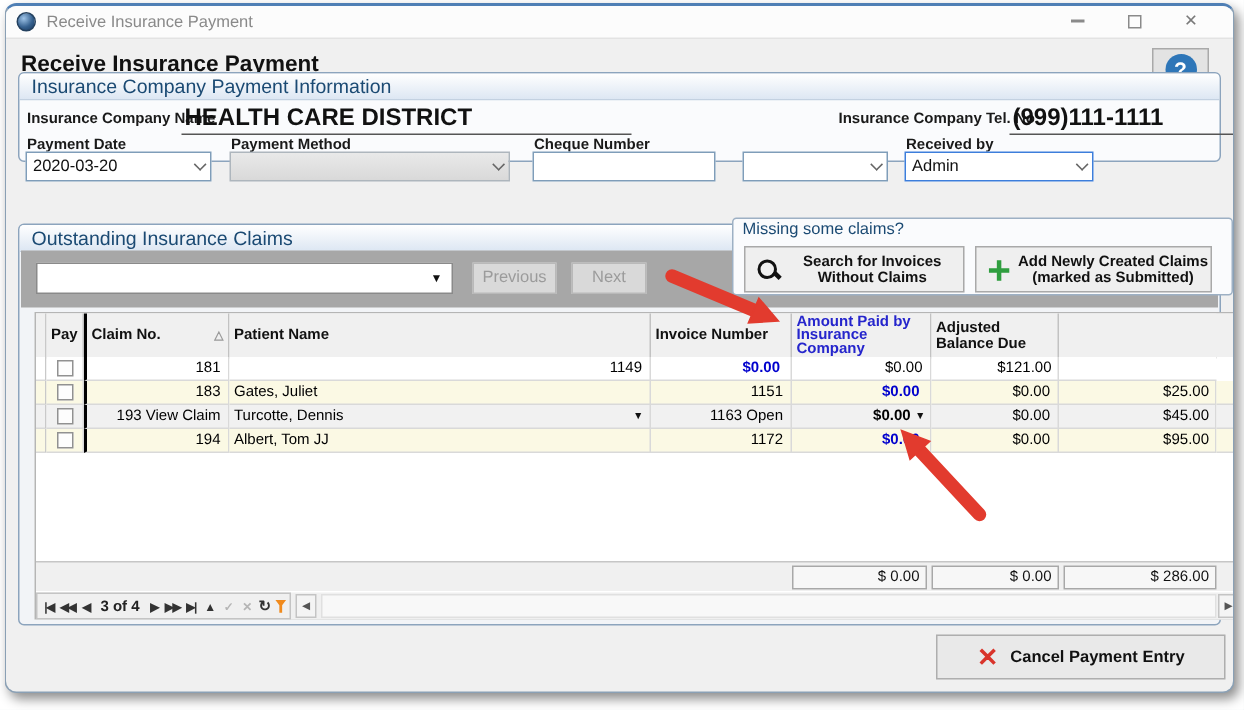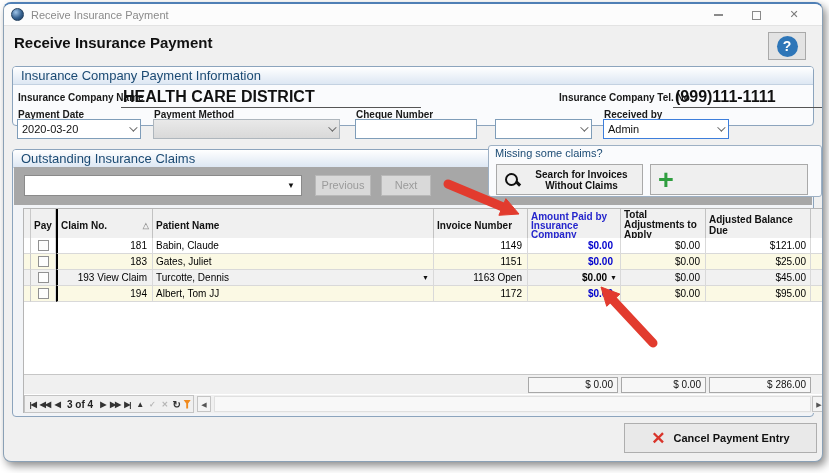--- a/index.html
+++ b/index.html
@@ -18,21 +18,21 @@
   .btn-min  { right:96px; } .btn-max { right:58px; } .btn-close { right:20px; }
   .minbar { display:inline-block; width:9px; height:2px; background:#8a8a8a; vertical-align:middle; }
   .maxbox { display:inline-block; width:9px; height:9px; border:1.5px solid #8a8a8a; vertical-align:middle; }
   
   .heading { position:absolute; left:10px; top:30px; font-size:15px; font-weight:bold; color:#111; }
   .help-btn { position:absolute; right:16px; top:28px; width:38px; height:28px; background:#e3e3e3; border:1px solid #a9a9a9; text-align:center; }
   .help-circle { display:inline-block; margin-top:3px; width:21px; height:21px; border-radius:50%; background:#2e76b8; color:#fff; font-weight:bold; font-size:14px; line-height:21px; }
   
   .groupbox { position:absolute; left:8px; right:8px; background:#fafbfd; border:1px solid #8ca4bd; border-radius:4px; }
   .gb-title { height:18px; padding:1px 8px; font-size:13px; color:#1b4a73; background:linear-gradient(#ffffff,#dde7f3); border-bottom:1px solid #c3d1e1; border-radius:3px 3px 0 0; }
-  .box-info { top:62px; height:60px; }
+  .box-info { top:44px; height:60px; }
   .box-claims { top:145px; height:268px; background:#f2f4f7; }
   .flabel { position:absolute; font-size:10px; font-weight:bold; color:#1a1a1a; white-space:nowrap; }
   .fvalue-line { position:absolute; font-size:16px; font-weight:bold; color:#111; border-bottom:1px solid #555; padding:0 2px 1px 2px; white-space:nowrap; }
   .combo { position:absolute; height:20px; background:#fff; border:1px solid #7f9db9; font-size:11px; line-height:18px; padding-left:4px; color:#111; }
   .combo.disabled { background:linear-gradient(#e9e9e9,#d9d9d9); border-color:#aeb6bd; }
   .combo.focused { border:1px solid #3d7edb; }
   .chev { position:absolute; right:5px; top:6px; width:6px; height:6px; border-right:1.6px solid #666; border-bottom:1.6px solid #666; transform:rotate(45deg) translateY(-2px); }
   .textinput { position:absolute; height:20px; background:#fff; border:1px solid #7f9db9; font-size:11px; padding:0 4px; font-family:"Liberation Sans",sans-serif; }
   
   .claims-toolbar { position:absolute; left:1px; right:1px; top:17px; height:38px; background:#a7a7a7; }
@@ -166,38 +166,32 @@
         </div>
         <div>
             <span>Patient Name</span>
           </div>
         <div>
             <span>Invoice Number</span>
           </div>
         <div class="hdr-amount">
             <span>Amount Paid by Insurance Company</span>
           </div>
-        <div style="line-height:10px;">
-            <span>Total Adjustments to Apply</span>
-          </div>
         <div>
             <span>Adjusted Balance Due</span>
           </div>
         <div class="filler"></div>
       </div>
 
       <div class="grow dr bg-white">
         <div class="cell-ind"></div>
         <div class="cell-pay">
             <span class="chk"></span>
           </div>
         <div class="cell-claim">181</div>
-        <div class="cell-patient">
-            <span>Babin, Claude</span>
-          </div>
         <div class="cell-invoice">1149</div>
         <div class="cell-amount">$0.00</div>
         <div class="cell-adjust">$0.00</div>
         <div class="cell-balance">$121.00</div>
         <div class="filler"></div>
       </div>
 
       <div class="grow dr bg-cream">
         <div class="cell-ind"></div>
         <div class="cell-pay">
@@ -279,20 +273,24 @@
   </div>
 
   <div class="missing-panel">
     <div class="missing-label">Missing some claims?</div>
     <div class="mp-btn" style="left:7px;">
       <span class="mag"></span>
       <span class="txt">Search for Invoices Without Claims</span>
     </div>
     <div class="mp-btn" style="left:161px; width:158px;">
       <span class="plus">+</span>
+      <span class="txt">
+        <span>Add Newly Created Claims</span><br>
+        <span>(marked as Submitted)</span>
+      </span>
     </div>
   </div>
 
   <div class="cancel-btn">
     <span class="cancel-x">✕</span>
     <span class="txt">Cancel Payment Entry</span>
   </div>
 
 </div>
 

